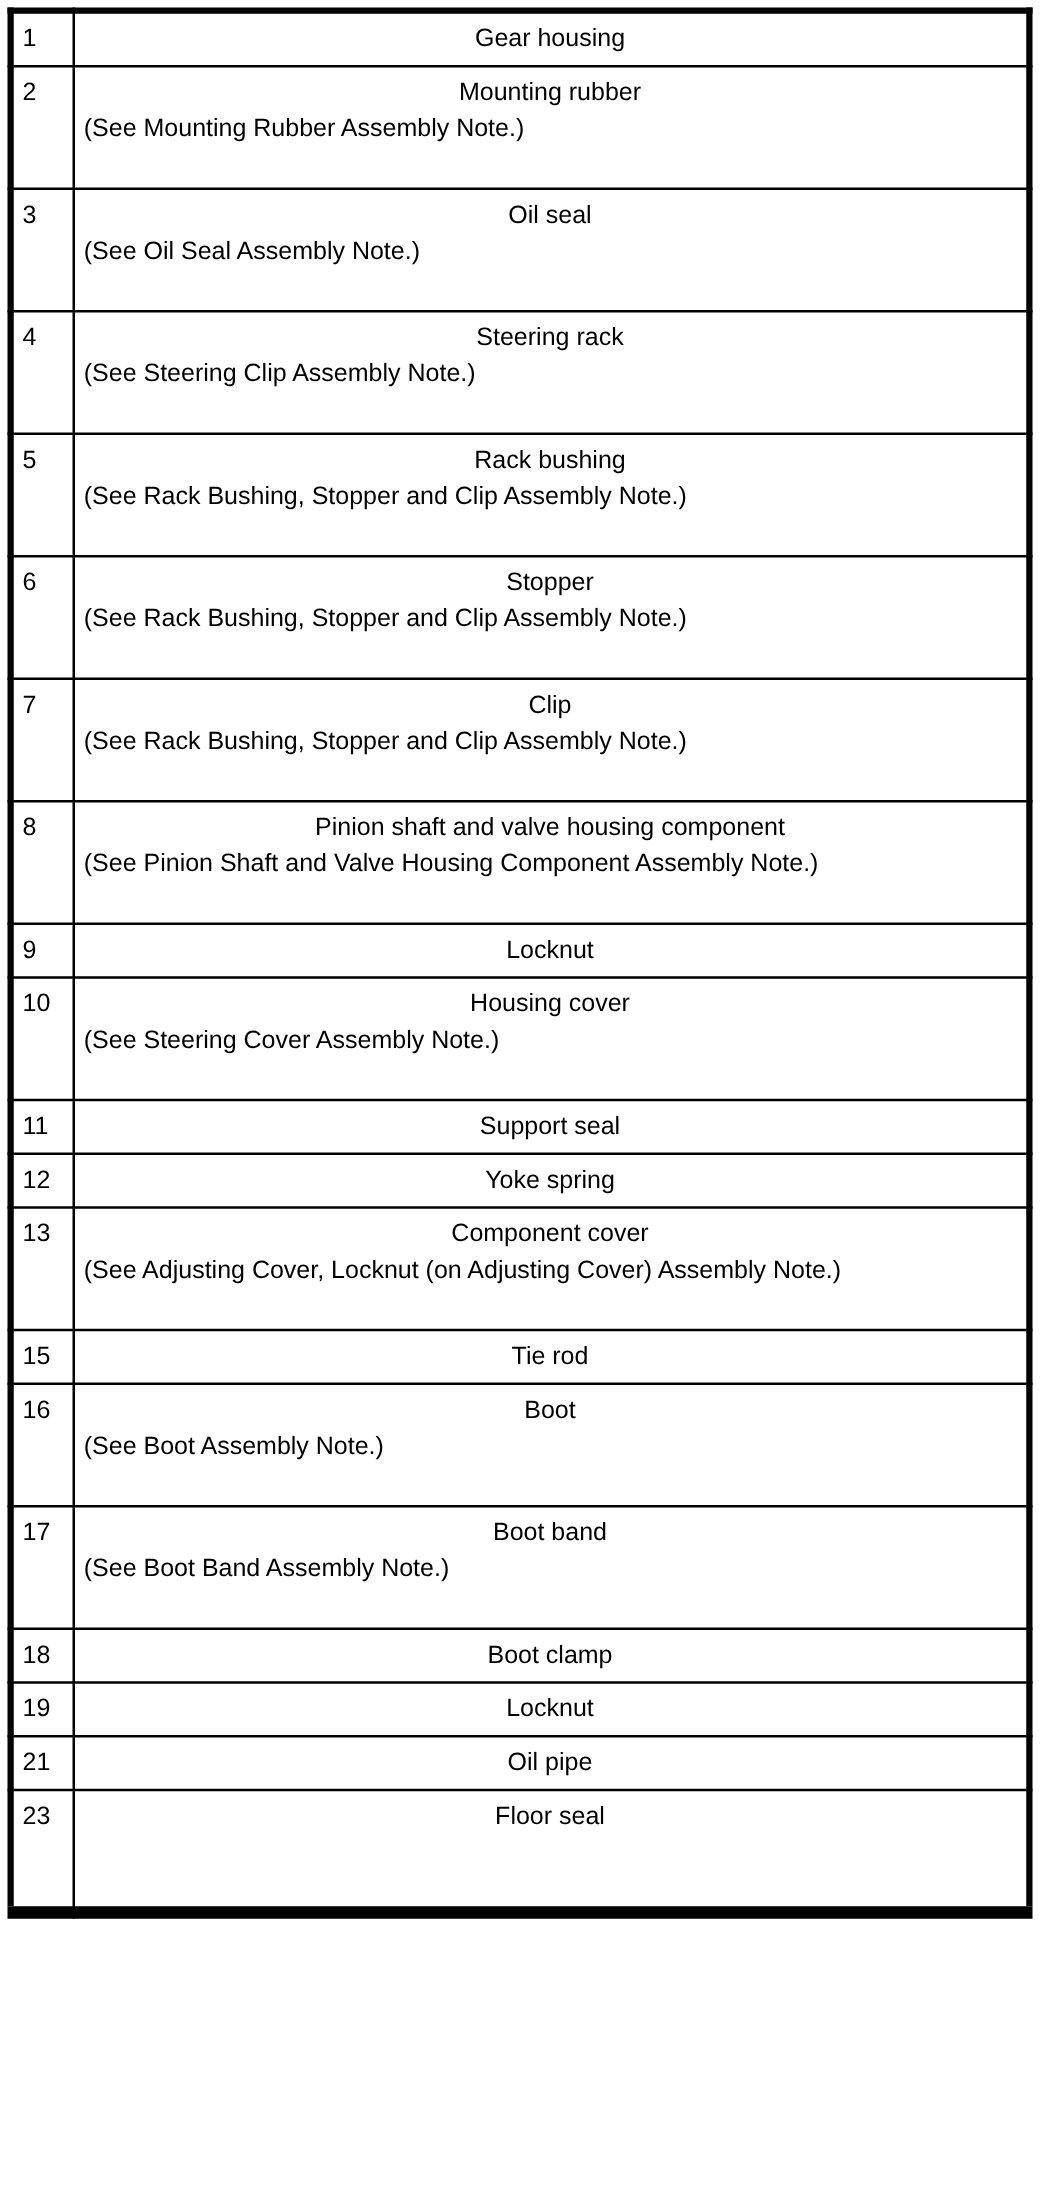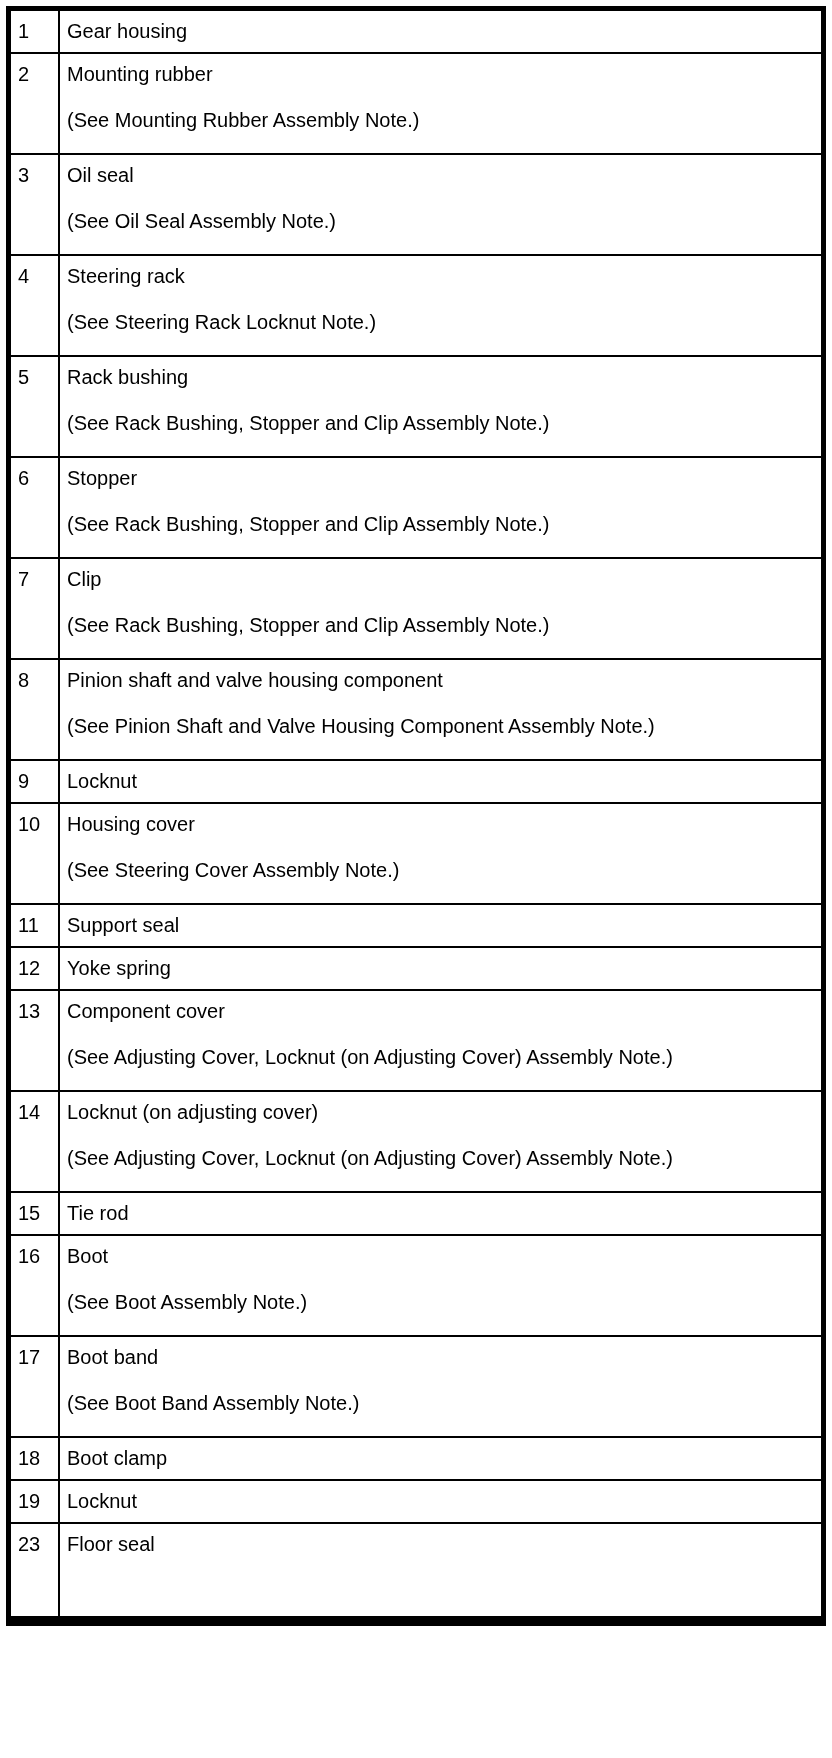--- a/index.html
+++ b/index.html
@@ -30,23 +30,24 @@
     vertical-align: top;
     padding: 8px 8px 8px 7px;
   }
   td.num {
     width: 32px;
     padding-left: 5px;
     padding-right: 2px;
   }
   td.desc .part-name {
     white-space: nowrap;
+    text-align: center;
   }
   td.desc .assembly-note {
-    margin-top: 21px;
+    margin-top: 4px;
     margin-bottom: 12px;
     white-space: nowrap;
   }
   tr.short { height: 41px; }
   tr.tall  { height: 98px; }
 </style>
 </head>
 <body>
 
 <div class="page">
@@ -69,21 +70,21 @@
           <td class="num">3</td>
           <td class="desc">
             <div class="part-name">Oil seal</div>
             <div class="assembly-note">(See Oil Seal Assembly Note.)</div>
           </td>
         </tr>
         <tr class="tall">
           <td class="num">4</td>
           <td class="desc">
             <div class="part-name">Steering rack</div>
-            <div class="assembly-note">(See Steering Rack Locknut Note.)</div>
+            <div class="assembly-note">(See Steering Clip Assembly Note.)</div>
           </td>
         </tr>
         <tr class="tall">
           <td class="num">5</td>
           <td class="desc">
             <div class="part-name">Rack bushing</div>
             <div class="assembly-note">(See Rack Bushing, Stopper and Clip Assembly Note.)</div>
           </td>
         </tr>
         <tr class="tall">
@@ -132,27 +133,20 @@
             <div class="part-name">Yoke spring</div>
           </td>
         </tr>
         <tr class="tall">
           <td class="num">13</td>
           <td class="desc">
             <div class="part-name">Component cover</div>
             <div class="assembly-note">(See Adjusting Cover, Locknut (on Adjusting Cover) Assembly Note.)</div>
           </td>
         </tr>
-        <tr class="tall">
-          <td class="num">14</td>
-          <td class="desc">
-            <div class="part-name">Locknut (on adjusting cover)</div>
-            <div class="assembly-note">(See Adjusting Cover, Locknut (on Adjusting Cover) Assembly Note.)</div>
-          </td>
-        </tr>
         <tr class="short">
           <td class="num">15</td>
           <td class="desc">
             <div class="part-name">Tie rod</div>
           </td>
         </tr>
         <tr class="tall">
           <td class="num">16</td>
           <td class="desc">
             <div class="part-name">Boot</div>
@@ -171,20 +165,26 @@
           <td class="desc">
             <div class="part-name">Boot clamp</div>
           </td>
         </tr>
         <tr class="short">
           <td class="num">19</td>
           <td class="desc">
             <div class="part-name">Locknut</div>
           </td>
         </tr>
+        <tr class="short">
+          <td class="num">21</td>
+          <td class="desc">
+            <div class="part-name">Oil pipe</div>
+          </td>
+        </tr>
         <tr class="tall">
           <td class="num">23</td>
           <td class="desc">
             <div class="part-name">Floor seal</div>
           </td>
         </tr>
       </tbody>
   </table>
 </div>
 

